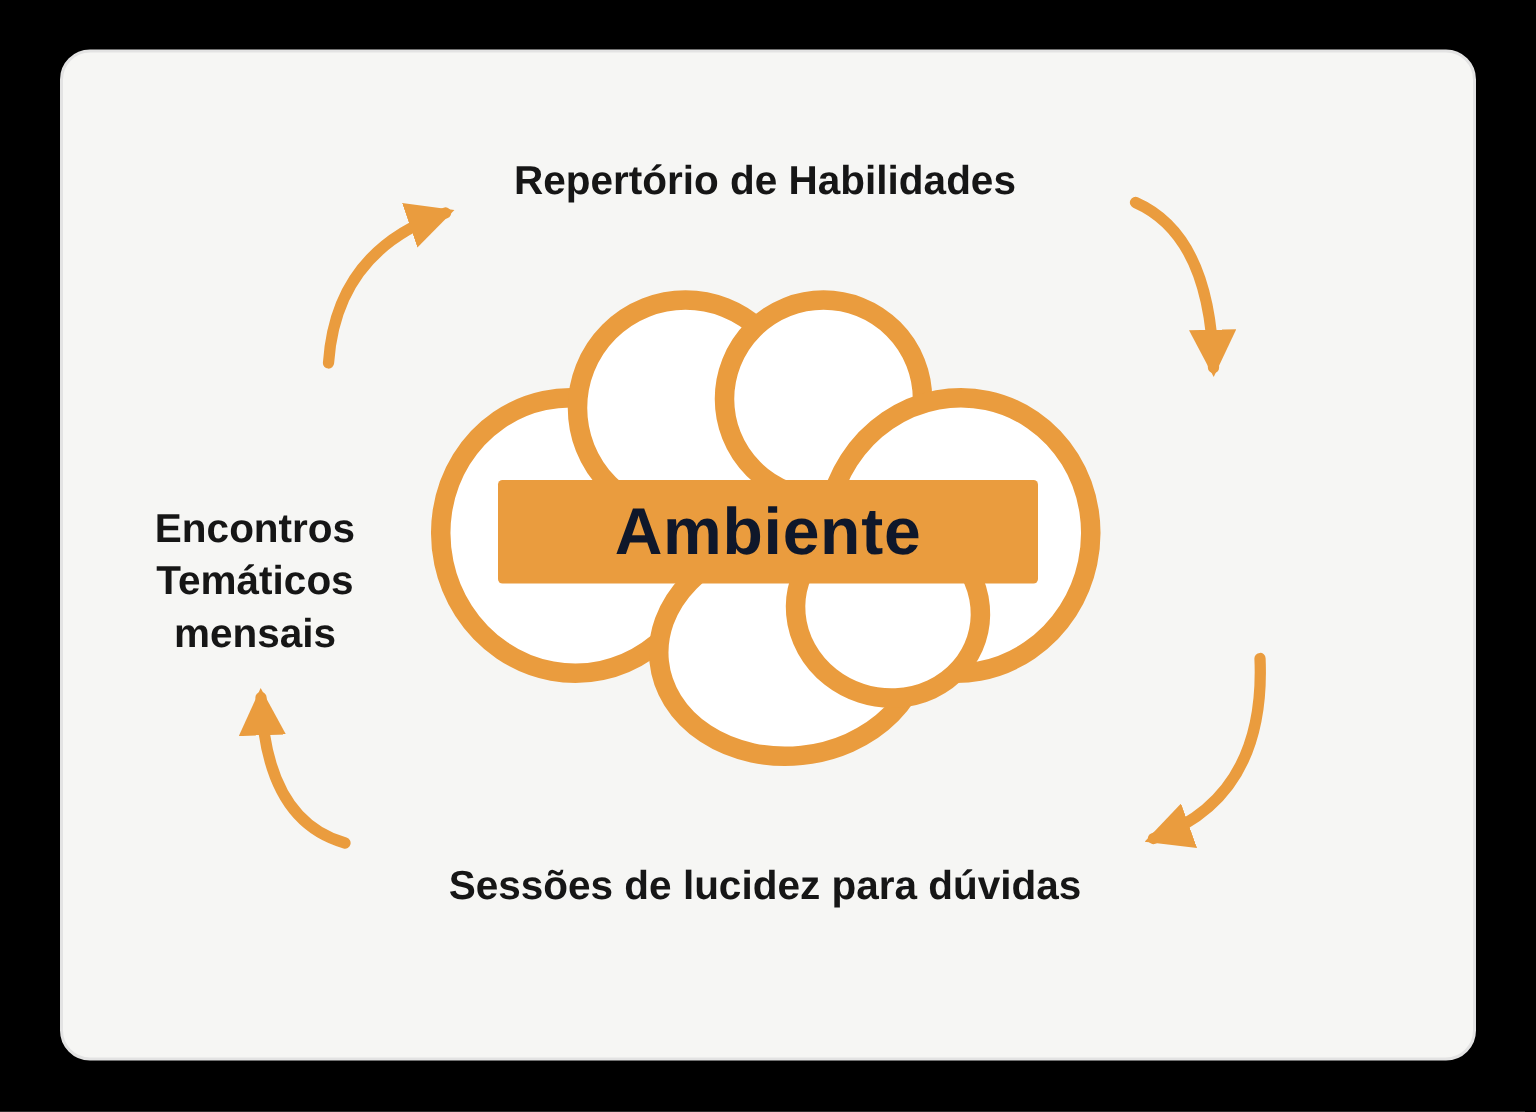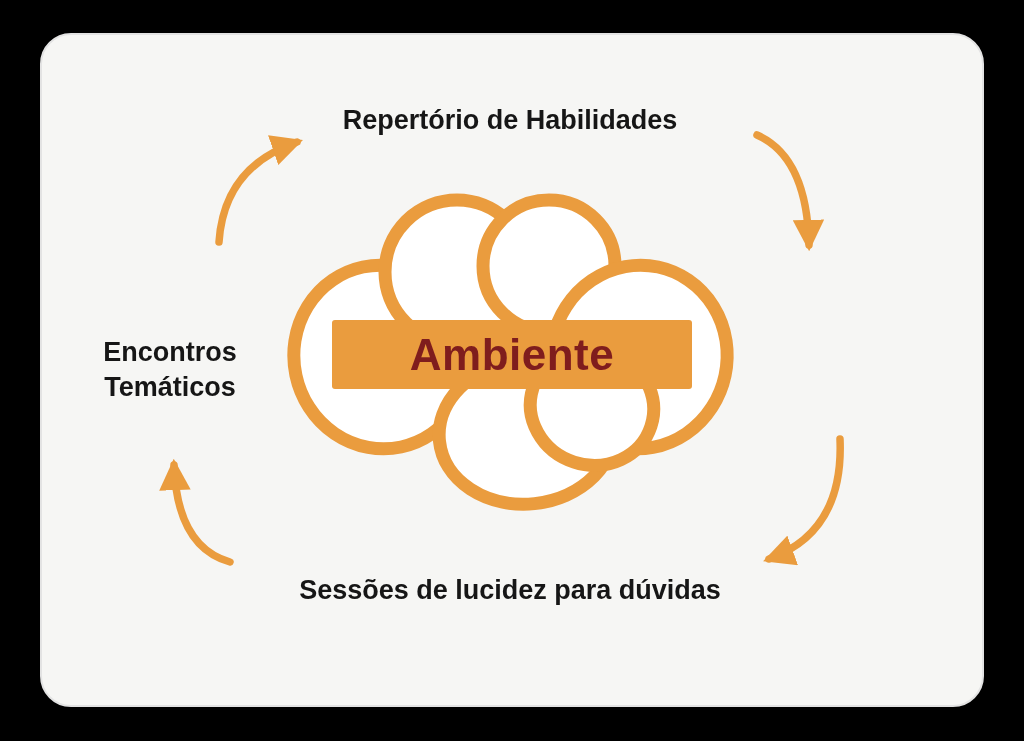--- a/index.html
+++ b/index.html
@@ -16,21 +16,21 @@
     width:1024px;height:741px;
     background:var(--page-bg);
     overflow:hidden;
   }
   .card{
     position:absolute;
     left:40px;top:33px;
     width:944px;height:674px;
     background:var(--card-bg);
     border:2px solid #e3e3e3;
-    border-radius:31px;
+    border-radius:20px;
   }
   .label{
     position:absolute;
     color:var(--ink);
     font-weight:700;
     font-size:27px;
     line-height:35px;
   }
   .label-top{left:188px;top:68px;width:560px;text-align:center;}
   .label-left{left:28px;top:272px;width:200px;text-align:center;margin-top:28px;}
@@ -48,21 +48,21 @@
   }
   .band{
     position:absolute;
     left:290px;top:285px;
     width:360px;height:69px;
     background:var(--accent);
     border-radius:3px;
     display:flex;align-items:center;justify-content:center;
   }
   .band span{
-    color:#7f1d1d;
+    color:#0f172a;
     font-weight:700;
     font-size:44px;
     letter-spacing:0.5px;
   }
   .arrows{
     position:absolute;
     left:0;top:0;width:944px;height:674px;
     pointer-events:none;
   }
   .arrow{
@@ -77,20 +77,21 @@
 <body>
 
 <div class="stage">
   <div class="card">
 
     <div class="label label-top">Repertório de Habilidades</div>
 
     <div class="label label-left">
       <div>Encontros</div>
       <div>Temáticos</div>
+      <div>mensais</div>
     </div>
 
     <div class="label label-right">
     </div>
 
     <div class="label label-bottom">Sessões de lucidez para dúvidas</div>
 
     <svg class="knot" viewBox="0 0 450 345" xmlns="http://www.w3.org/2000/svg">
       <ellipse class="loop" cx="225" cy="172" rx="158" ry="78"></ellipse>
       <ellipse class="loop" cx="95" cy="175" rx="88" ry="92" transform="rotate(-12 95 175)"></ellipse>

